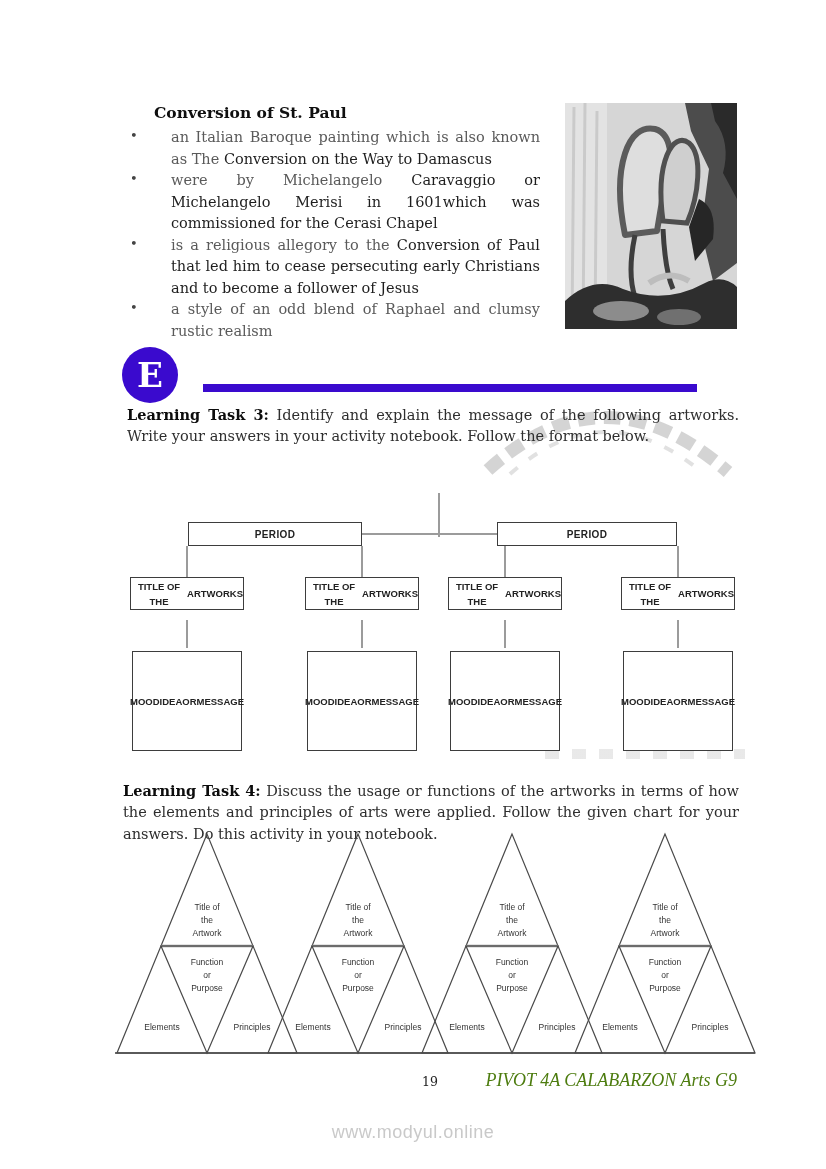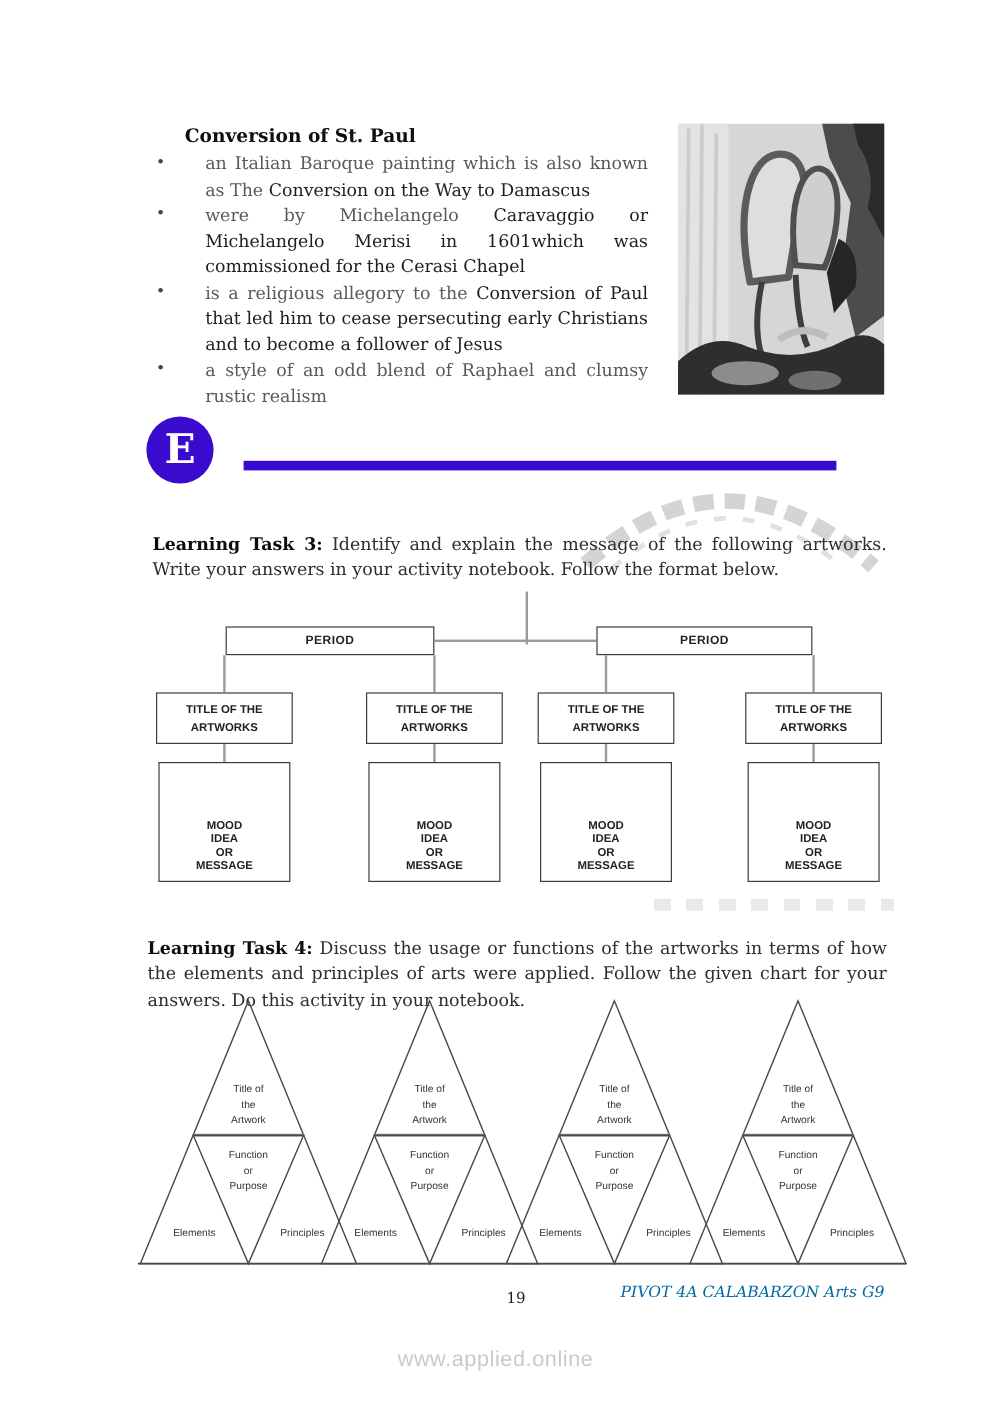--- a/index.html
+++ b/index.html
@@ -24,53 +24,53 @@
          background:var(--accent,#3a0ace);display:flex;align-items:center;justify-content:center;}
   .badge-letter{color:#fff;font-size:34px;font-weight:bold;line-height:1;}
   .rule{left:203px;top:384px;width:494px;height:8px;background:var(--accent,#3a0ace);}
 
   
   .stamp{left:468px;top:386px;}
 
   
   .task{font-size:14.5px;line-height:21.8px;text-align:justify;color:#2e2e2e;}
   .task b{color:#0c0c0c;}
-  .task3{left:127px;top:428px;width:612px;}
+  .task3{left:127px;top:389px;width:612px;}
   .task4{left:123px;top:765px;width:616px;}
 
   
   .flowchart{left:100px;top:465px;width:660px;height:300px;}
   .fc-box{position:absolute;box-sizing:border-box;border:1.5px solid #3d3d3d;background:#fff;
           display:flex;align-items:center;justify-content:center;text-align:center;
           font-family:"Liberation Sans",sans-serif;font-weight:bold;color:#222;}
   .fc-root{left:249px;top:5px;width:179px;height:23px;font-size:10.5px;letter-spacing:.2px;}
   .fc-period-l{left:88px;top:57px;width:174px;height:24px;font-size:10px;letter-spacing:.4px;}
   .fc-period-r{left:397px;top:57px;width:180px;height:24px;font-size:10px;letter-spacing:.4px;}
-  .fc-title{top:112px;width:114px;height:43px;flex-direction:column;font-size:9.5px;line-height:15px;}
-  .fc-mood{top:170px;width:110px;height:100px;flex-direction:column;justify-content:flex-end;
+  .fc-title{top:112px;width:114px;height:33px;flex-direction:row;font-size:9.5px;line-height:15px;}
+  .fc-mood{top:186px;width:110px;height:100px;justify-content:center;
            font-size:9.5px;padding:7px 0;}
   .t1{left:30px;} .t2{left:205px;} .t3{left:348px;} .t4{left:521px;}
   .m1{left:32px;} .m2{left:207px;} .m3{left:350px;} .m4{left:523px;}
   .fc-line{position:absolute;background:#9b9b9b;}
   .vroot{left:338px;top:28px;width:1.5px;height:44px;}
   .hmid{left:262px;top:68px;width:135px;height:1.5px;}
   .cv{width:1.5px;}
   .pt-l{top:81px;height:31px;} .tm-l{top:155px;height:28px;}
   .x1{left:86px;} .x2{left:261px;} .x3{left:404px;} .x4{left:577px;}
 
   
   .pyramids{left:105px;top:832px;}
   .tri{fill:none;stroke:#4a4a4a;stroke-width:1.2;}
   .tridiv{stroke:#8f8f8f;stroke-width:2.4;}
   .tribase{stroke:#3a3a3a;stroke-width:1.5;}
   .ptxt{font-family:"Liberation Sans",sans-serif;font-size:8.5px;fill:#333;text-anchor:middle;}
 
   
   .footer-num{left:400px;top:1074px;width:60px;text-align:center;font-size:12.5px;color:#222;}
-  .footer-src{right:89px;top:1070px;font-style:italic;font-size:13px;color:#0369a1;}
+  .footer-src{right:89px;top:1070px;font-style:italic;font-size:18px;color:#4d7c0f;font-family:Liberation Serif, serif;}
   .sitewm{left:0;right:0;top:1122px;text-align:center;font-family:"Liberation Sans",sans-serif;
           font-size:18px;color:#c9c9c9;letter-spacing:.5px;}
   .smudge{left:545px;top:749px;width:200px;height:10px;opacity:.3;
           background:repeating-linear-gradient(90deg,#b5b5b5 0 14px,transparent 14px 27px);}
 </style>
 </head>
 <body>
 
 <div class="page" style="--accent: #3a0ace;">
 
@@ -243,15 +243,15 @@
       <text class="ptxt" x="0" y="133">Function</text>
       <text class="ptxt" x="0" y="146">or</text>
       <text class="ptxt" x="0" y="159">Purpose</text>
       <text class="ptxt" x="-45" y="198">Elements</text>
       <text class="ptxt" x="45" y="198">Principles</text>
     </g>
   </svg>
 
   <div class="abs footer-num">19</div>
   <div class="abs footer-src">PIVOT 4A CALABARZON Arts G9</div>
-  <div class="abs sitewm">www.applied.online</div>
+  <div class="abs sitewm">www.modyul.online</div>
 
 </div>
 
 </body></html>

